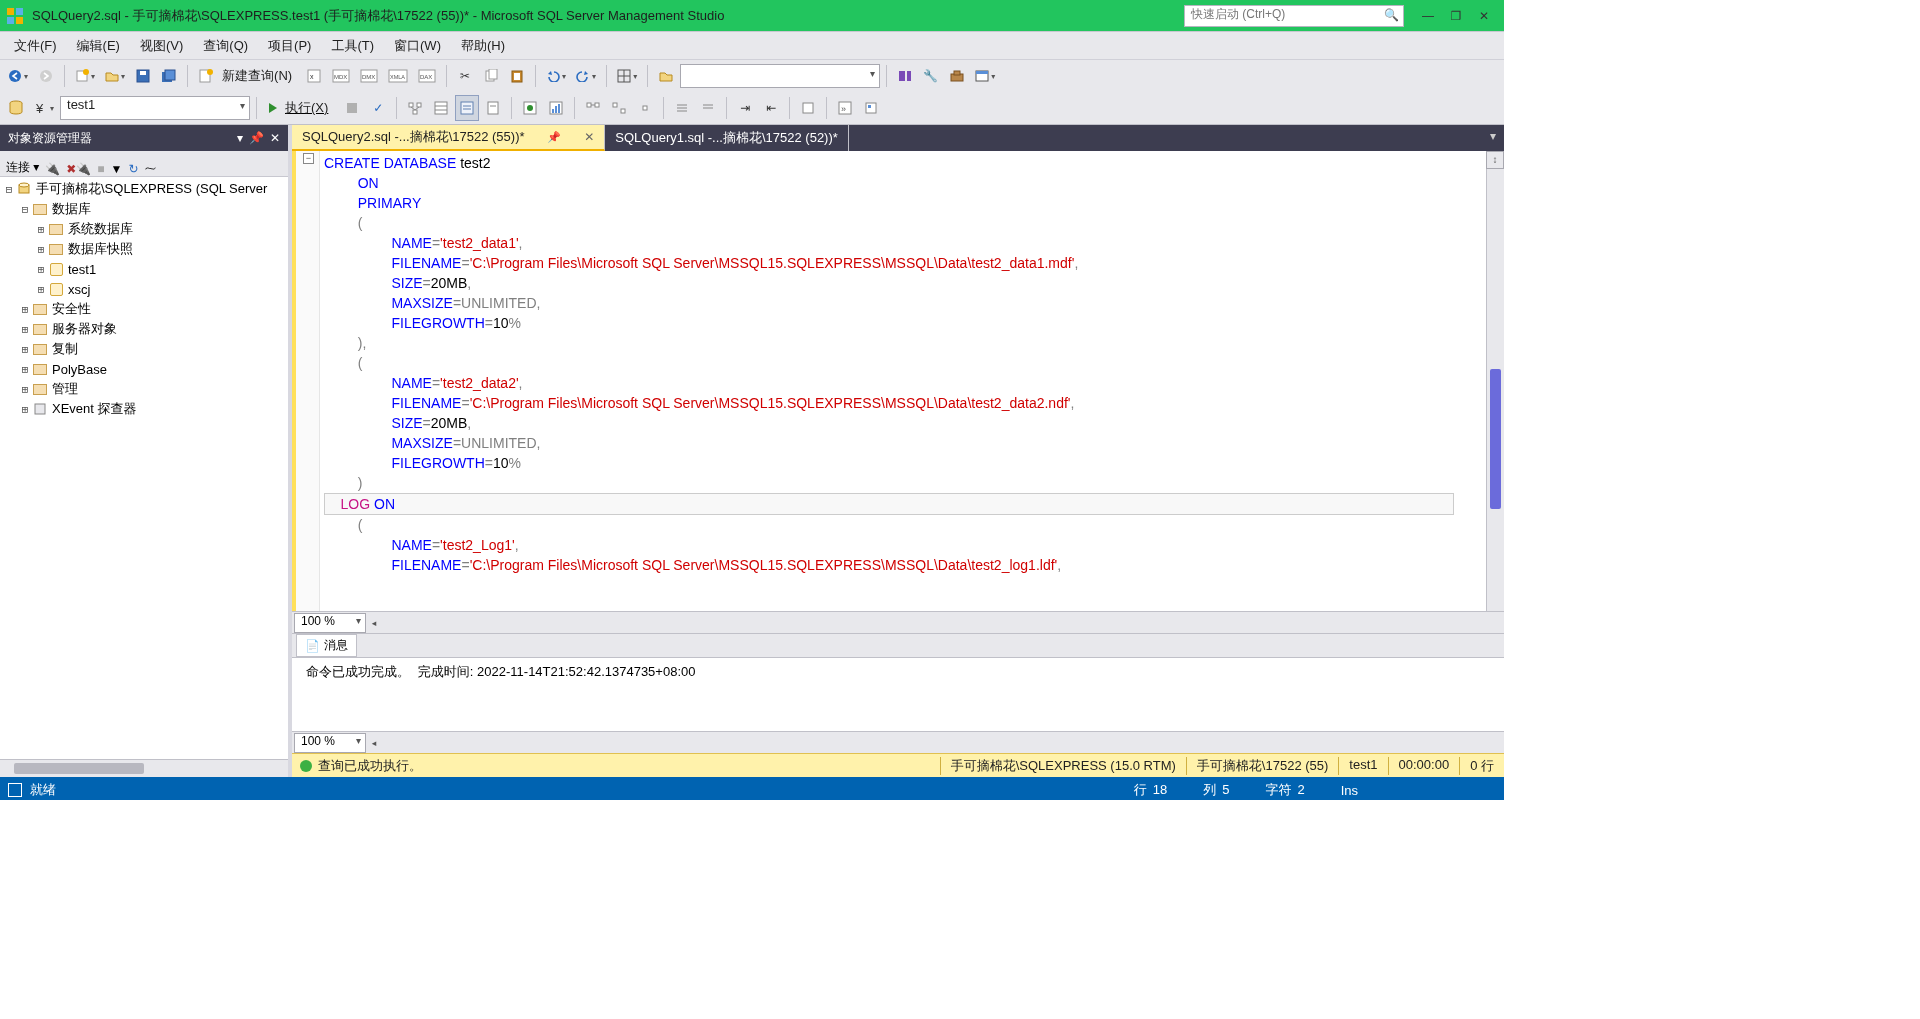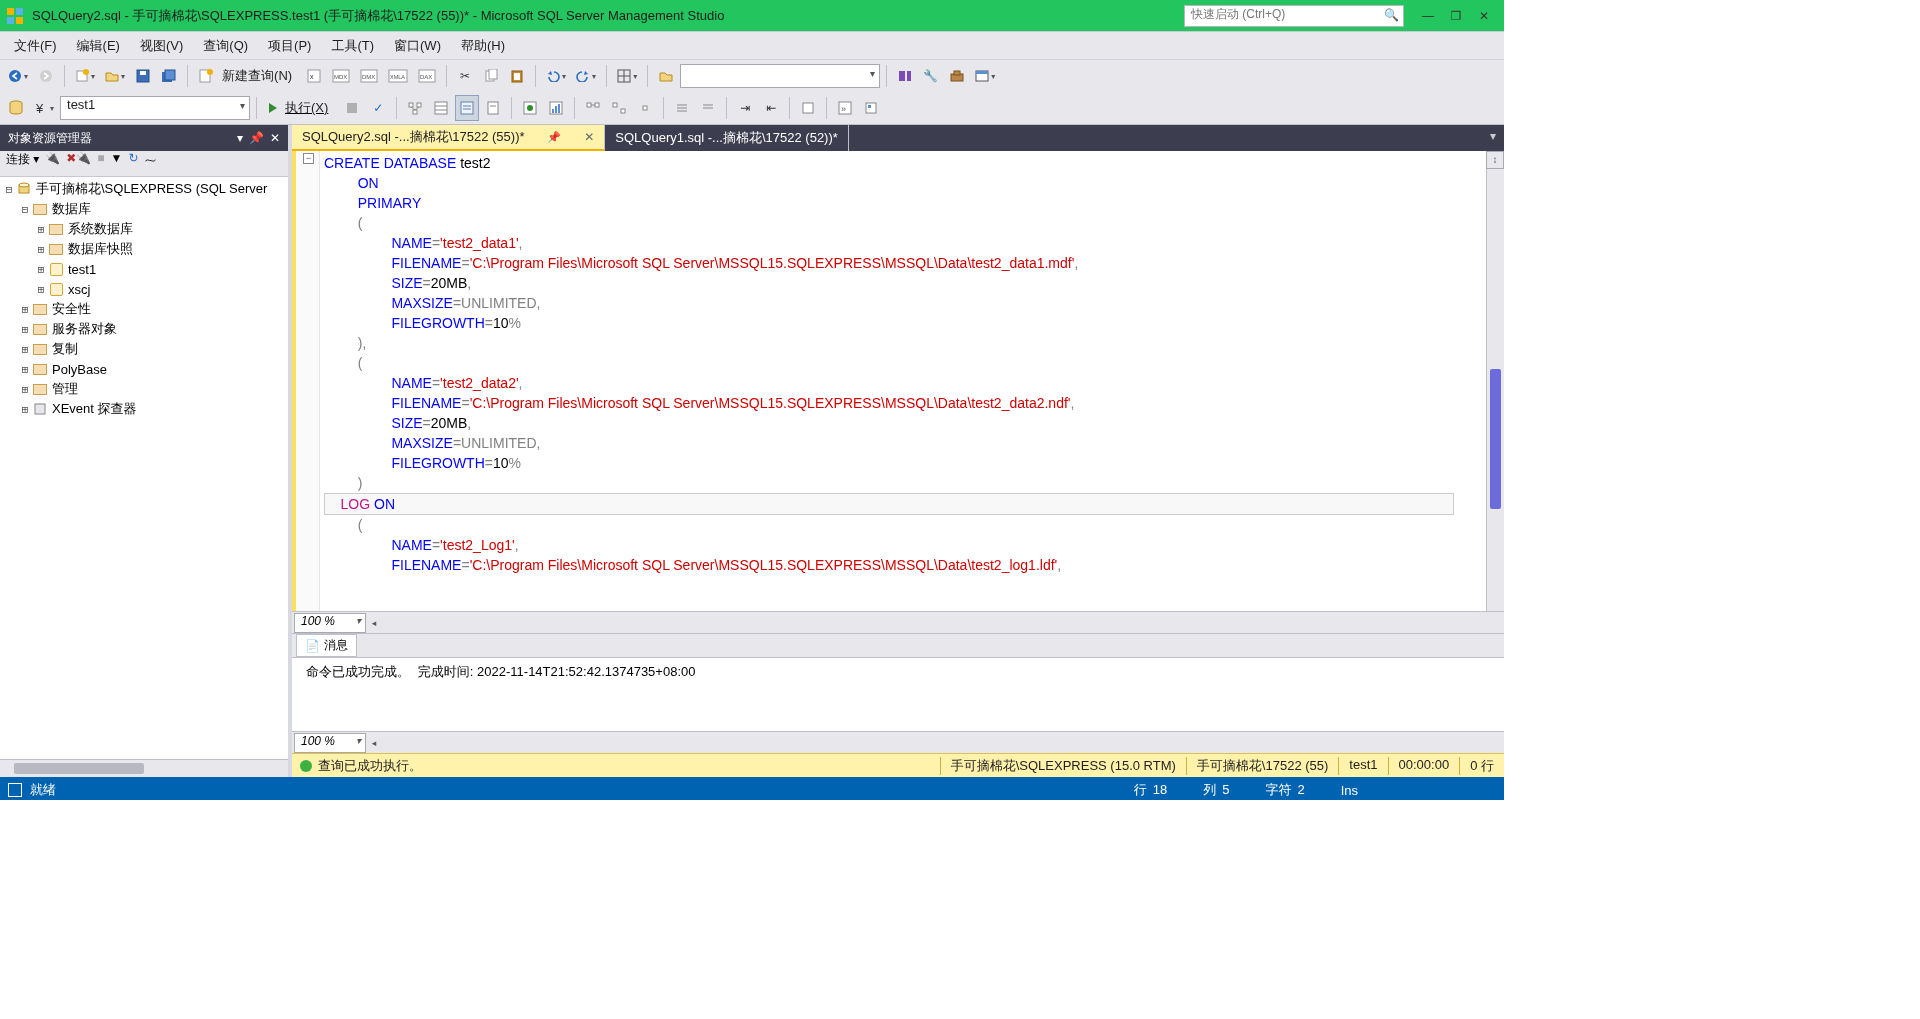--- a/index.html
+++ b/index.html
@@ -29,21 +29,21 @@
 .big-combo { width: 200px; height: 24px; border: 1px solid #a8a8b0; background: #fff; position: relative; }
 .big-combo::after { content: "▾"; position: absolute; right: 4px; top: 3px; font-size: 10px; color: #555; }
 .exec-btn { display: flex; align-items: center; gap: 4px; padding: 0 6px; height: 26px; text-decoration: underline; }
 .exec-btn .tri { width: 0; height: 0; border-left: 8px solid #2f8f2f; border-top: 5px solid transparent; border-bottom: 5px solid transparent; }
 
 
 .main { display: flex; height: calc(100% - 30px - 28px - 64px - 26px); }
 .obj-exp { width: 292px; display: flex; flex-direction: column; border-right: 4px solid #d8d8e0; background: #c2410c; }
 .obj-exp .panel-title { height: 26px; background: #3d3d50; color: #fff; display: flex; align-items: center; padding: 0 8px; font-size: 12px; justify-content: space-between; }
 .obj-exp .panel-title .icons { display: flex; gap: 6px; }
-.obj-exp .conn-row { height: 26px; background: #e8e8ec; display: flex; align-items: flex-start; padding: 0 6px; border-bottom: 1px solid #c8c8d0; gap: 6px; font-size: 12px; }
+.obj-exp .conn-row { height: 26px; background: #e8e8ec; display: flex; align-items: flex-end; padding: 0 6px; border-bottom: 1px solid #c8c8d0; gap: 6px; font-size: 12px; }
 .tree { flex: 1; background: #fff; overflow: hidden; padding: 2px 0; font-size: 13px; }
 .tree-node { display: flex; align-items: center; height: 20px; padding-right: 6px; white-space: nowrap; }
 .tree-node .tw { width: 14px; text-align: center; color: #555; font-family: monospace; font-size: 11px; }
 .tree-node .ic { width: 16px; height: 16px; margin-right: 4px; display: inline-flex; align-items: center; justify-content: center; font-size: 11px; }
 .tree-node .folder { background: #f5deb3; border: 1px solid #c9a050; width: 14px; height: 11px; }
 .tree-node .db { background: #fff2cc; border: 1px solid #d4a83b; width: 13px; height: 13px; border-radius: 2px; }
 .scroll-h { height: 18px; background: #e8e8ec; border-top: 1px solid #c0c0c8; position: relative; }
 .scroll-h .thumb { position: absolute; left: 14px; top: 3px; width: 130px; height: 11px; background: #b8b8c0; border-radius: 2px; }
 
 
@@ -64,21 +64,21 @@
 .code .kw-mag { color: #c71585; }
 .code .str { color: #d00000; }
 .code .unl { color: #808080; }
 .code .gray { color: #808080; }
 .caret-line { border: 1px solid #cccccc; background: #f8f8f8; display: inline-block; min-width: 1130px; }
 .scroll-v { width: 18px; background: #e8e8ec; border-left: 1px solid #c0c0c8; position: relative; }
 .scroll-v .thumbv { position: absolute; right: 3px; top: 200px; width: 11px; height: 140px; background: #6b6bdb; border-radius: 2px; }
 .split-btn { width: 18px; height: 18px; background: #e8e8ec; border: 1px solid #a8a8b0; font-size: 10px; text-align: center; line-height: 16px; color: #555; }
 
 .zoom-row { height: 22px; border-top: 1px solid #c0c0c8; display: flex; align-items: center; background: #e8e8ec; }
-.zoom-combo { width: 72px; height: 20px; border: 1px solid #a8a8b0; background: #fff; padding: 0 18px 0 6px; font-size: 12px; position: relative; margin-left: 2px; font-style: italic; }
+.zoom-combo { width: 72px; height: 20px; border: 1px solid #a8a8b0; background: #fff; padding: 0 18px 0 6px; font-size: 12px; position: relative; margin-left: 2px; }
 .zoom-combo::after { content: "▾"; position: absolute; right: 4px; top: 1px; font-size: 10px; color: #555; }
 .zoom-row .scroll-h2 { flex: 1; height: 18px; background: #e8e8ec; position: relative; }
 .zoom-row .scroll-h2 .btn-l { position: absolute; left: 0; width: 16px; height: 18px; text-align: center; color: #555; font-size: 9px; line-height: 18px; }
 
 .msg-panel { border-top: 1px solid #c0c0c8; display: flex; flex-direction: column; height: 120px; }
 .msg-tabs { height: 24px; background: #e8e8ec; display: flex; align-items: center; padding: 0 4px; border-bottom: 1px solid #c0c0c8; gap: 4px; }
 .msg-tab { padding: 2px 8px; background: #fff; border: 1px solid #c0c0c8; font-size: 12px; display: flex; align-items: center; gap: 4px; }
 .msg-body { flex: 1; background: #fff; padding: 4px 14px; font-size: 13px; line-height: 20px; font-family: "NSimSun", Consolas, monospace; color: #000; overflow: hidden; }
 
 .result-status { height: 24px; background: #fff2ab; border-top: 1px solid #e0c050; display: flex; align-items: center; font-size: 13px; color: #222; }

